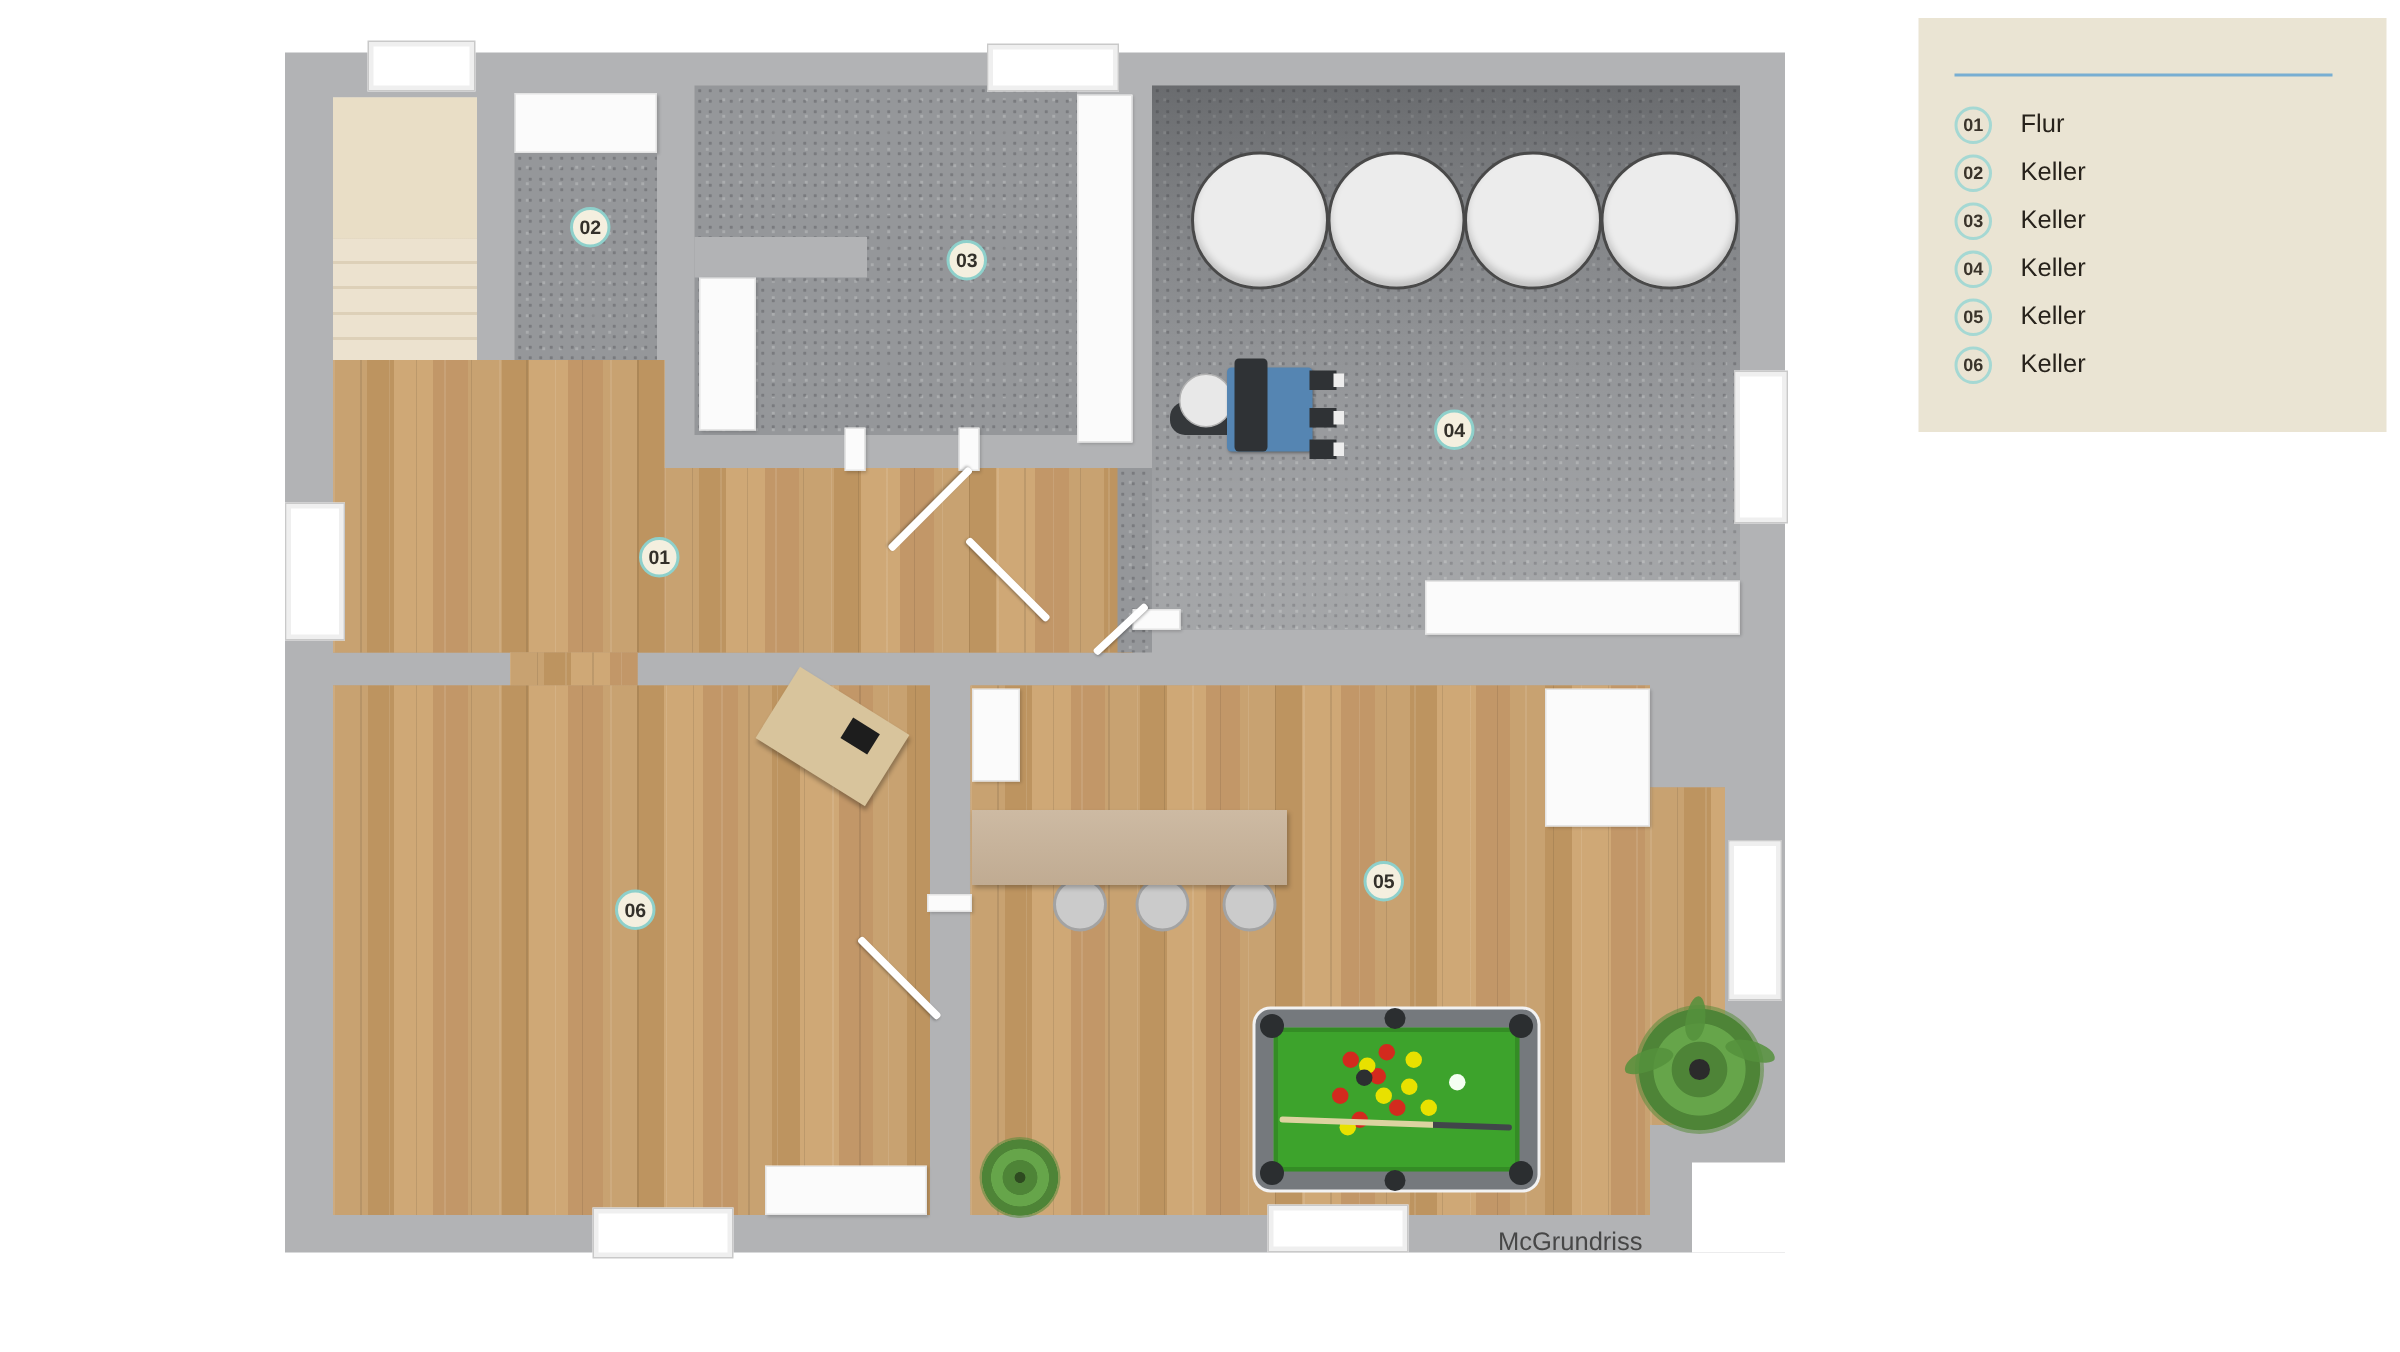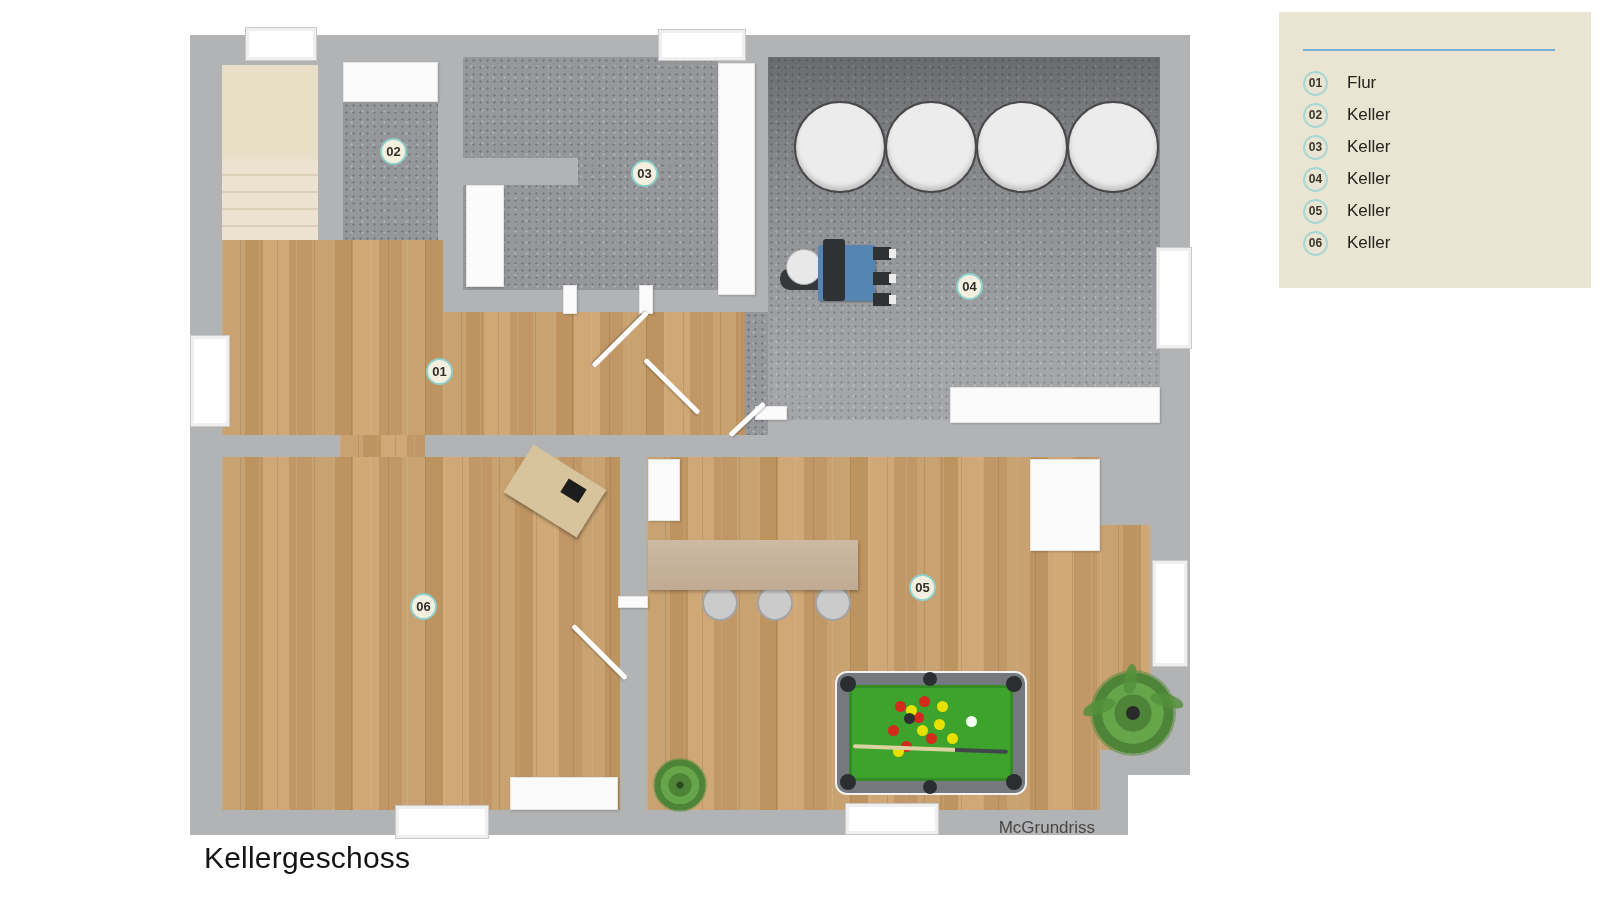--- a/index.html
+++ b/index.html
@@ -201,14 +201,13 @@
     <div class="lrow">
       <div class="lcirc">05</div>
       <div class="llabel">Keller</div>
     </div>
     <div class="lrow">
       <div class="lcirc">06</div>
       <div class="llabel">Keller</div>
     </div>
   </div>
 
-  <div id="floor-title">Kellergeschoss</div>
 </div>
 
 </body></html>

